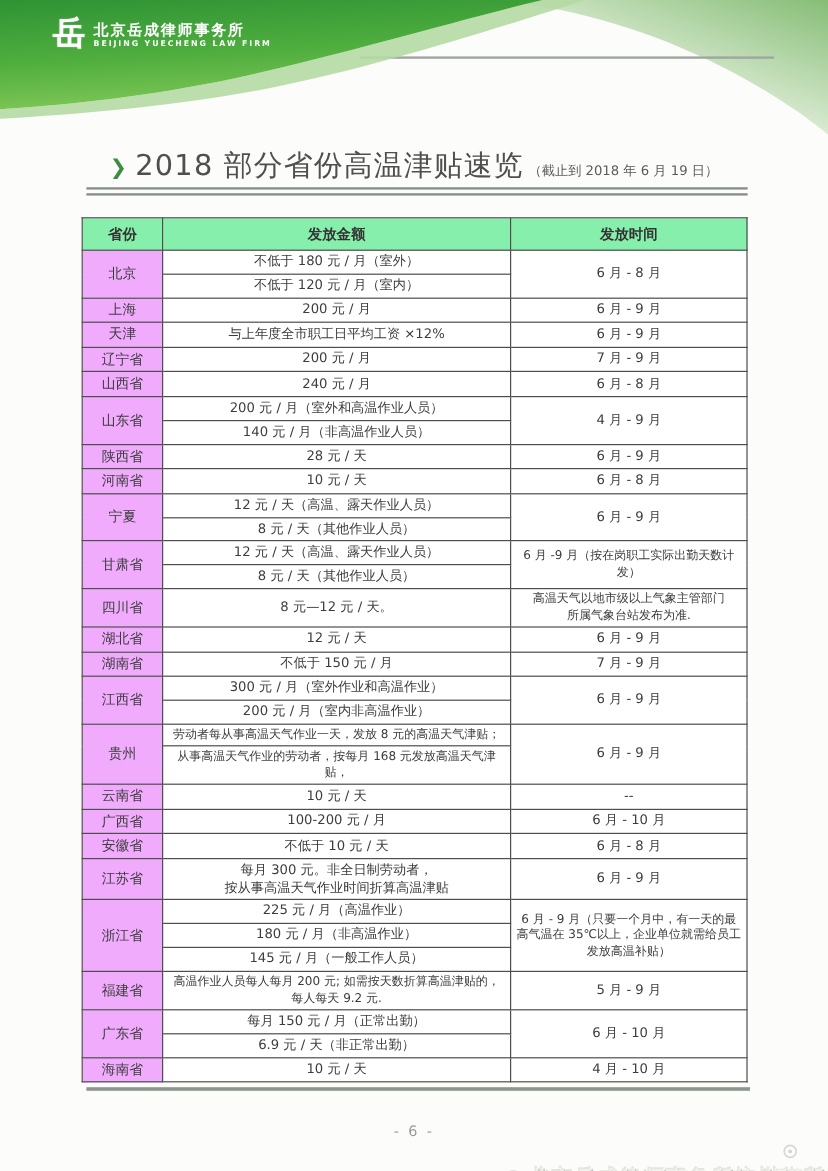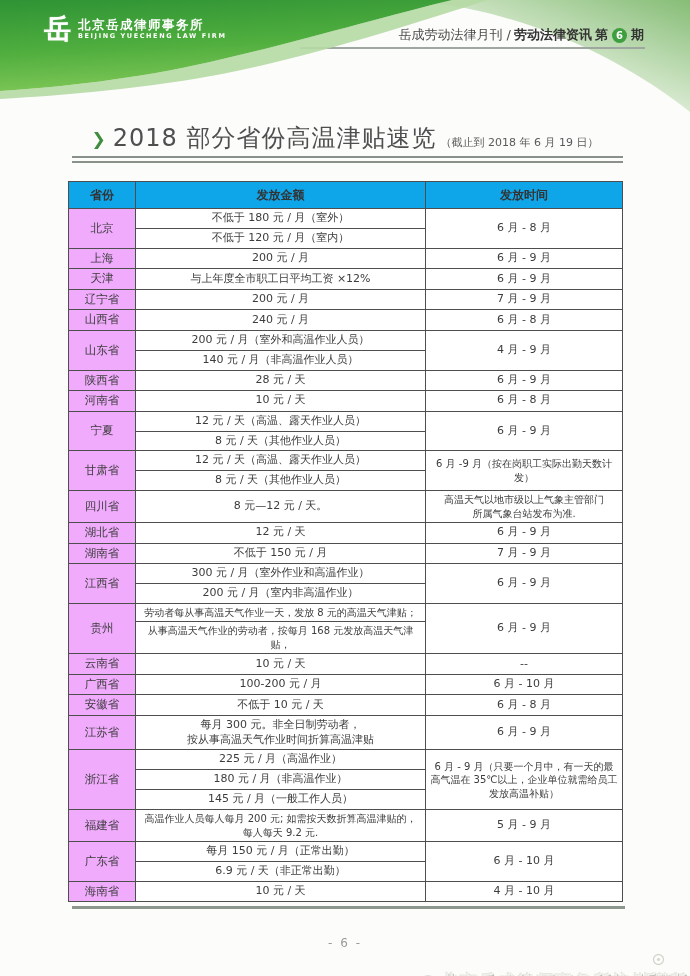--- a/index.html
+++ b/index.html
@@ -28,21 +28,21 @@
   .title-chevron { color:#3f8e3f; font-size:17px; font-weight:bold; margin-right:7px; position:relative; top:-1px;}
   .title-main { font-size:24px; color:#4f4f4f; letter-spacing:1px; }
   .title-note { font-size:11px; color:#5a5a5a; margin-left:4px; }
   .double-rule { position:absolute; left:72px; top:156px; width:551px; height:7px;
       border-top:2px solid #8a918a; border-bottom:2px solid #8a918a; background:#fcfcfb; }
   
   table.subsidy { position:absolute; left:68px; top:181px; width:554px;
       border-collapse:collapse; table-layout:fixed; }
   .subsidy th, .subsidy td { border:1px solid #4e4e4e; text-align:center; vertical-align:middle;
       line-height:1.35; padding:2px 4px; }
-  .subsidy th { background:#0ea5e9; font-size:12px; font-weight:bold; padding:5px 16px; color:#333;margin-left:12px; }
+  .subsidy th { background:#86efac; font-size:12px; font-weight:bold; padding:5px 16px; color:#333;margin-left:12px; }
   .subsidy col.c-prov { width:67px; }
   .subsidy col.c-amt  { width:290px; }
   .subsidy col.c-time { width:197px; }
   td.prov { background:#f0abfc; font-size:11.5px; }
   td.amt, td.time { font-size:11px; background:#fff; white-space:pre-line; }
   td.long { font-size:10px; }
   
   .footer-rule { position:absolute; left:72px; top:906px; width:553px; height:3px; background:#8d968d; }
   .page-number { position:absolute; top:936px; left:0; width:100%; text-align:center;
       font-size:12px; color:#9a9a9a; letter-spacing:2px; }
@@ -78,27 +78,20 @@
       <path d="M0,91 C62,87 135,79 210,62 C298,42 385,16 452,0 H488 C418,22 318,55 222,74 C148,88 68,95 0,99 Z" fill="#b5d9a3" opacity="0.9"></path>
       <path d="M0,0 H452 C385,16 298,42 210,62 C135,79 62,87 0,91 Z" fill="url(#gMain)"></path>
     </svg>
     <div class="logo">
       <div class="emblem">岳</div>
       <div>
         <div class="l1">北京岳成律师事务所</div>
         <div class="l2">BEIJING YUECHENG LAW FIRM</div>
       </div>
     </div>
-    <div class="journal">
-      <span>岳成劳动法律月刊 /</span>
-      <span class="bold">劳动法律资讯</span>
-      <span class="bold">第</span>
-      <span class="issue-circle">6</span>
-      <span class="bold">期</span>
-    </div>
   </div>
 
   <div class="title-row">
     <span class="title-chevron">❯</span>
     <span class="title-main">2018 部分省份高温津贴速览</span>
     <span class="title-note">（截止到 2018 年 6 月 19 日）</span>
   </div>
   <div class="double-rule"></div>
 
   <table class="subsidy">

